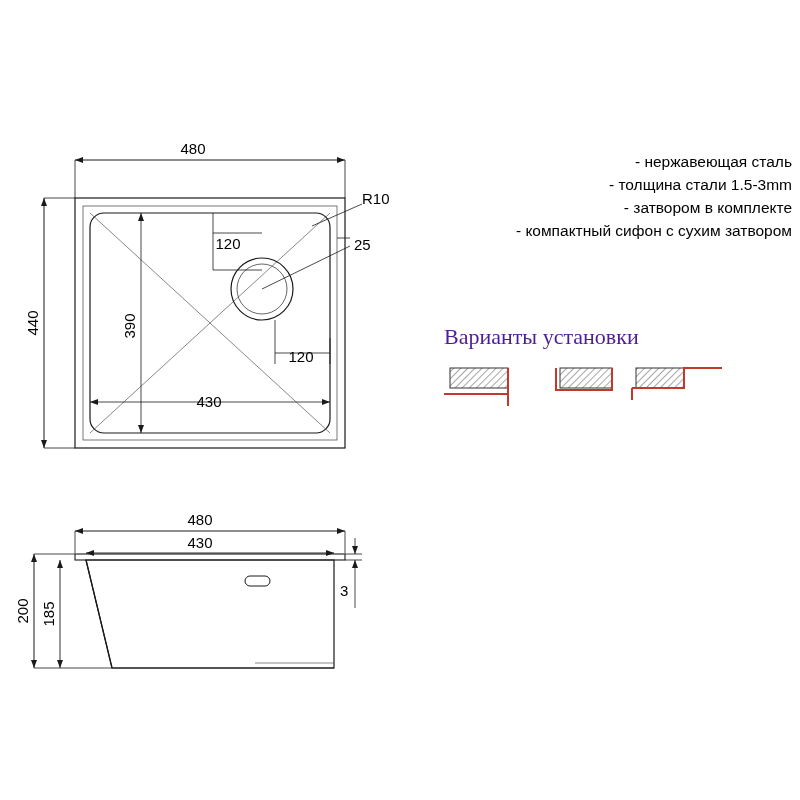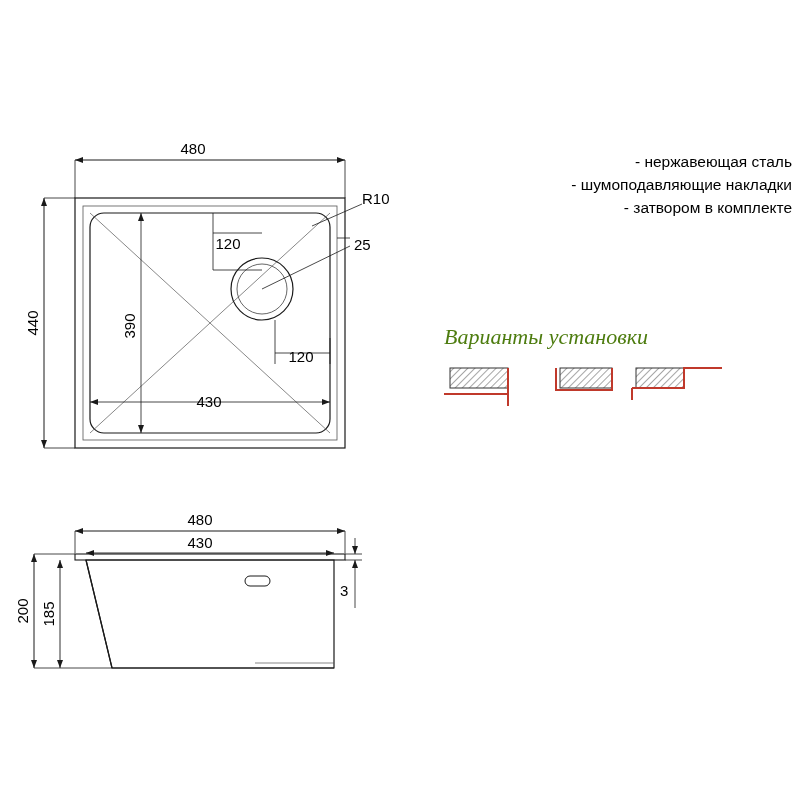--- a/index.html
+++ b/index.html
@@ -46,23 +46,22 @@
     text-align: right;
   }
   .feature-line.indent {
     padding-left: 9px;
   }
   .install-title {
     position: absolute;
     left: 444px;
     top: 316px;
     font-size: 22px;
-    color: #4d7c0f;
+    color: #4c1d95;
     font-family: "Liberation Serif", serif;
-    font-style: italic;
   }
 </style>
 </head>
 <body>
 
 <div id="root">
 
   <svg class="drawing" viewBox="0 0 800 800">
 
     <g>
@@ -214,19 +213,20 @@
     <g>
       <rect x="636" y="360" width="48" height="20" fill="url(#hatch)" stroke="#333333" stroke-width="1"></rect>
       <path d="M 632 380 L 684 380 L 684 360 L 722 360" fill="none" stroke="#c0392b" stroke-width="2"></path>
       <line x1="632" y1="380" x2="632" y2="392" stroke="#c0392b" stroke-width="2"></line>
     </g>
 
   </svg>
 
   <div class="features">
     <div class="feature-line">- нержавеющая сталь</div>
-    <div class="feature-line">- шумоподавляющие накладки</div>
+    <div class="feature-line">- толщина стали 1.5-3mm</div>
     <div class="feature-line">- затвором в комплекте</div>
+    <div class="feature-line">- компактный сифон с сухим затвором</div>
   </div>
 
   <div class="install-title">Варианты установки</div>
 
 </div>
 
 </body></html>

